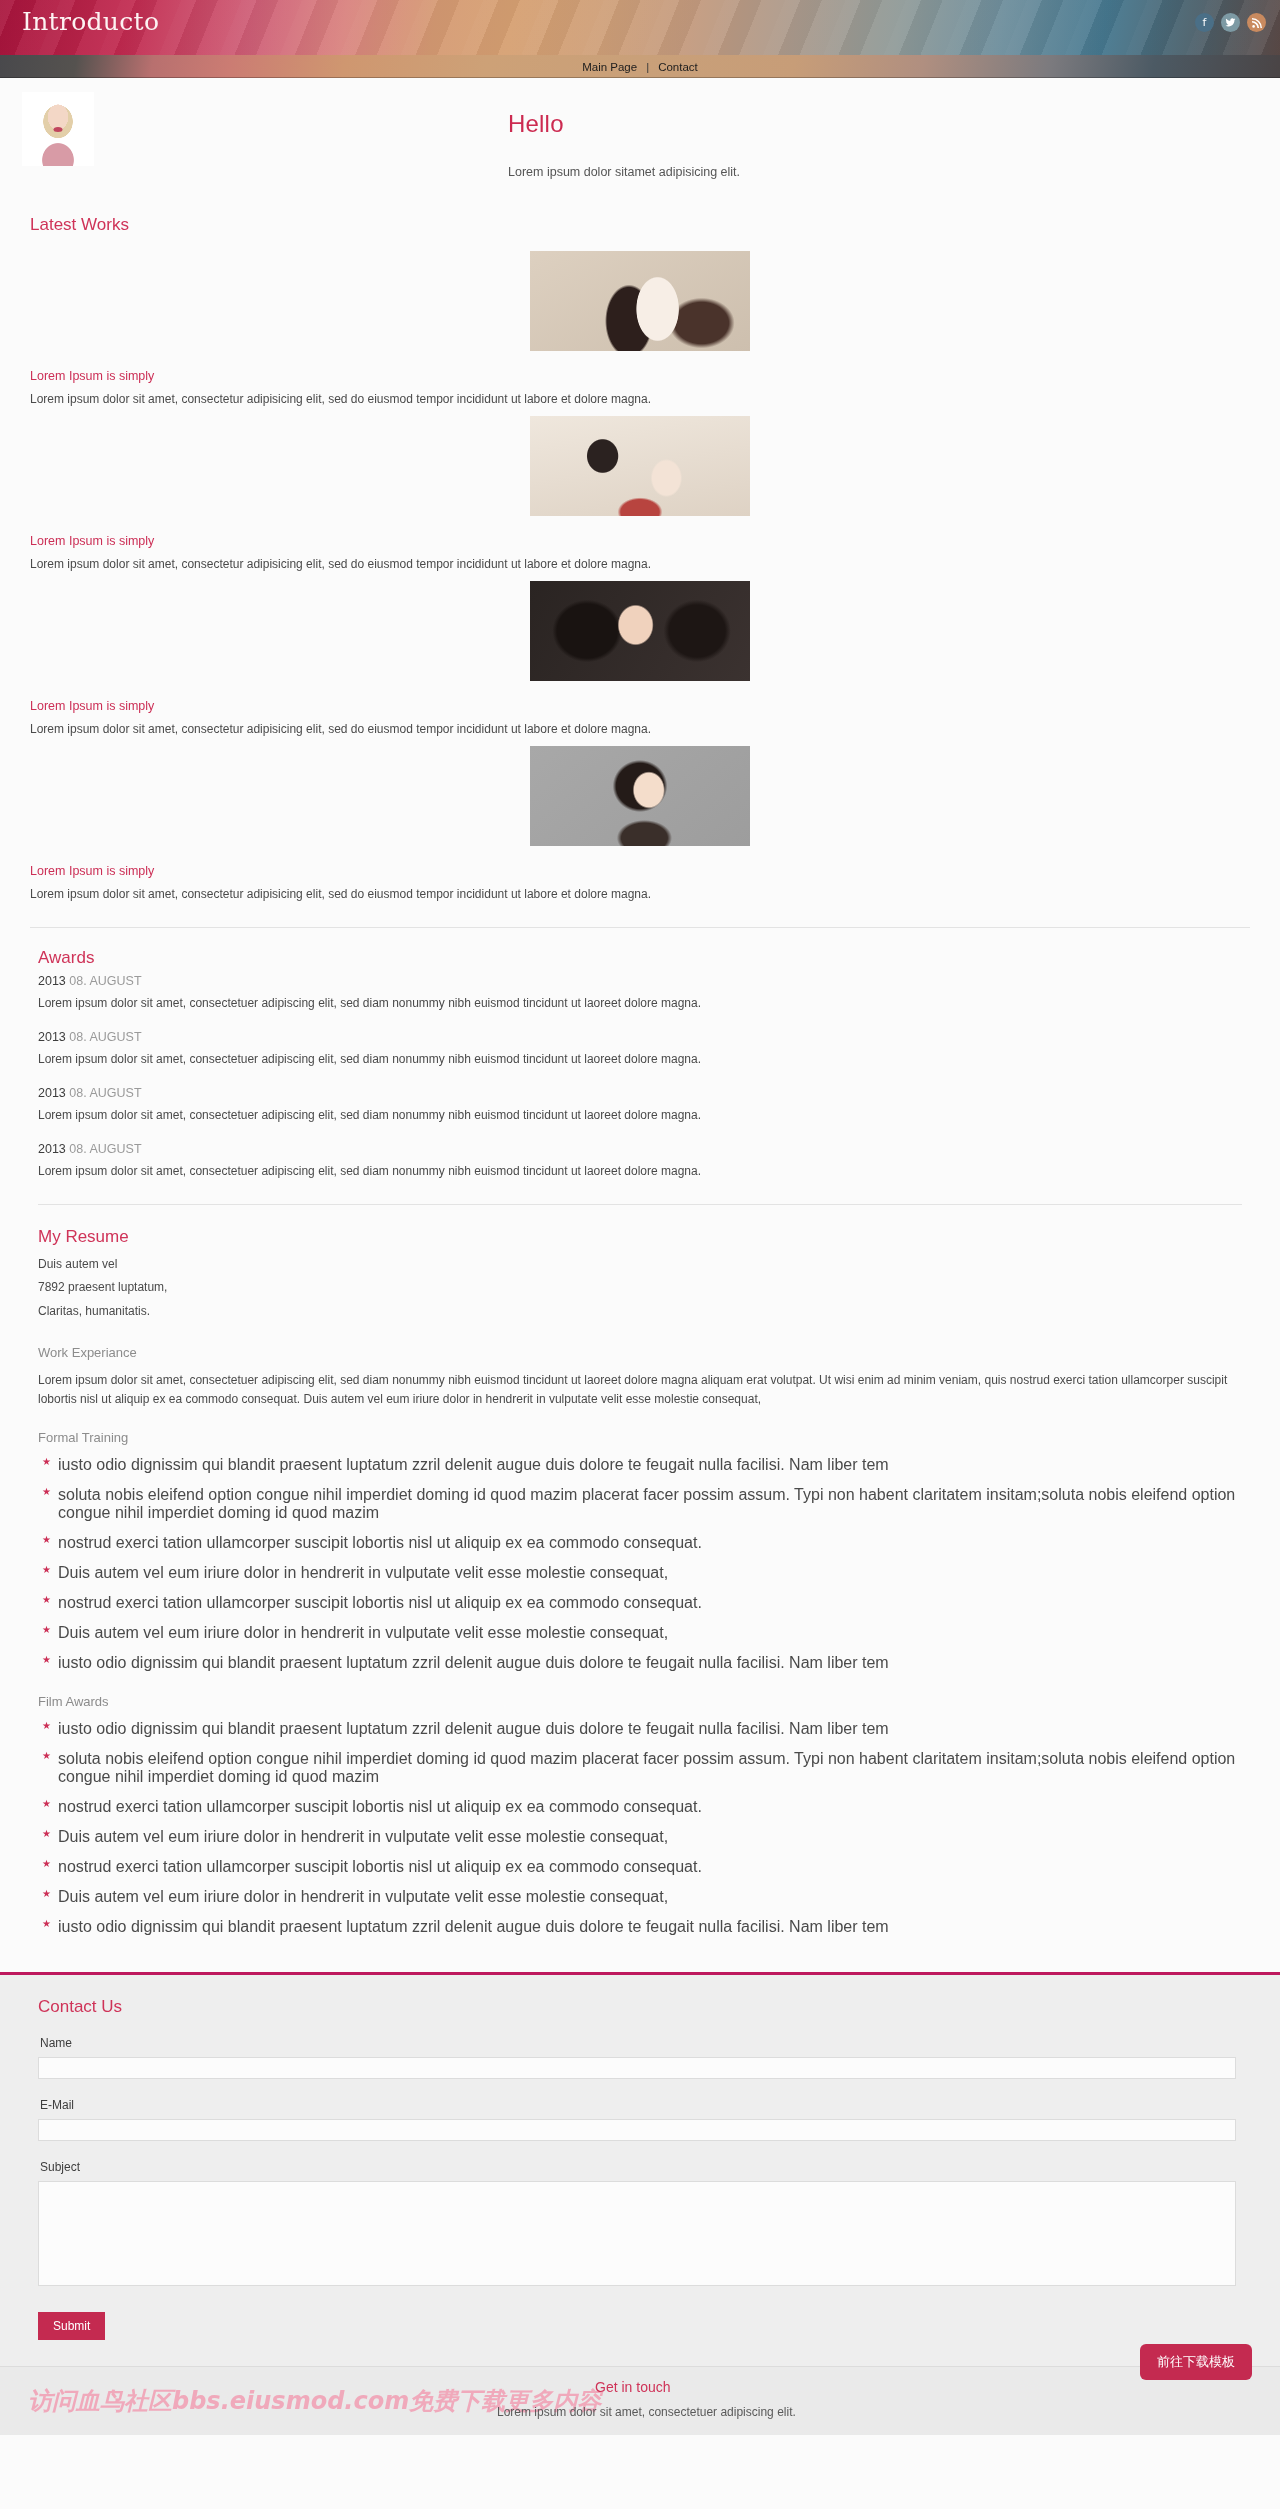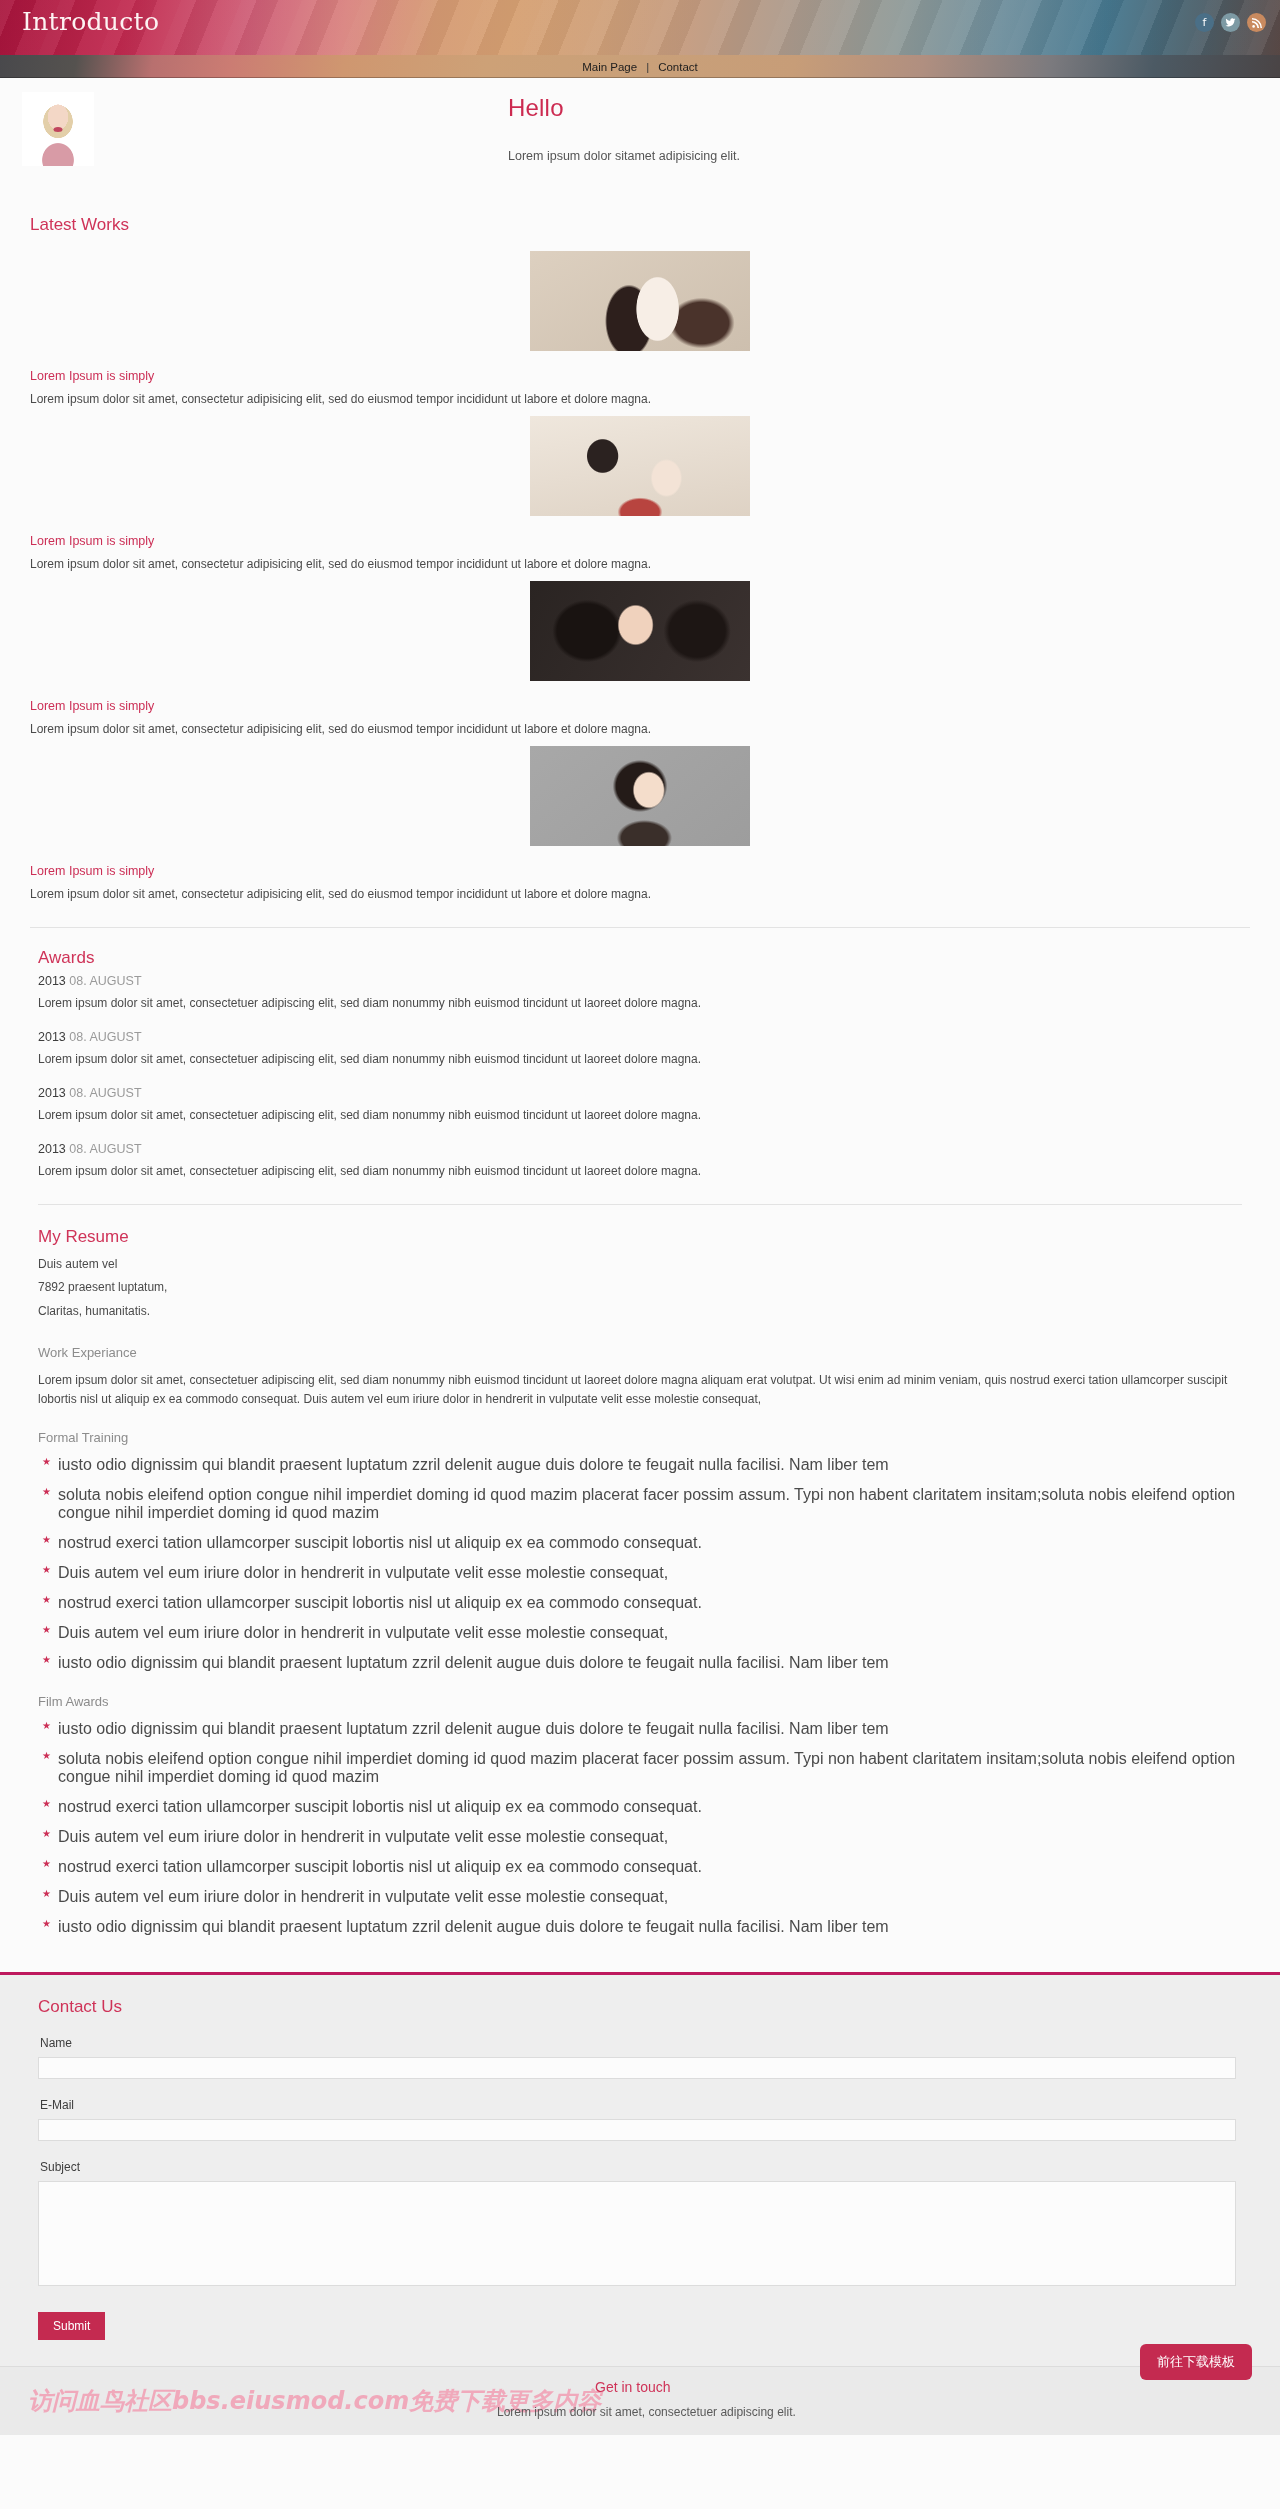--- a/index.html
+++ b/index.html
@@ -114,21 +114,21 @@
     background:
       radial-gradient(ellipse 17px 21px at 50% 34%, #f3d7c6 0 60%, rgba(243,215,198,0) 61%),
       radial-gradient(ellipse 25px 28px at 50% 40%, #e3cfa9 0 58%, rgba(227,207,169,0) 60%),
       radial-gradient(ellipse 28px 30px at 50% 92%, #d89ba6 0 55%, rgba(216,155,166,0) 58%),
       linear-gradient(#fff,#fff);
   }
   .avatar .mouth{
     position:absolute; left:50%; top:47%; transform:translateX(-50%);
     width:9px;height:5px;border-radius:50%;background:#c0455e;
   }
-  .hero-txt { position: absolute; left: 508px; top: 16px; }
+  .hero-txt { position: absolute; left: 508px; top: 32px; }
   .hero-txt h1 {
     color: #cc2a50;
     font-size: 24px;
     font-weight: normal;
     letter-spacing: .2px;
   }
   .hero-txt p {
     margin-top: 27px;
     font-size: 12.5px;
     color: #555;

